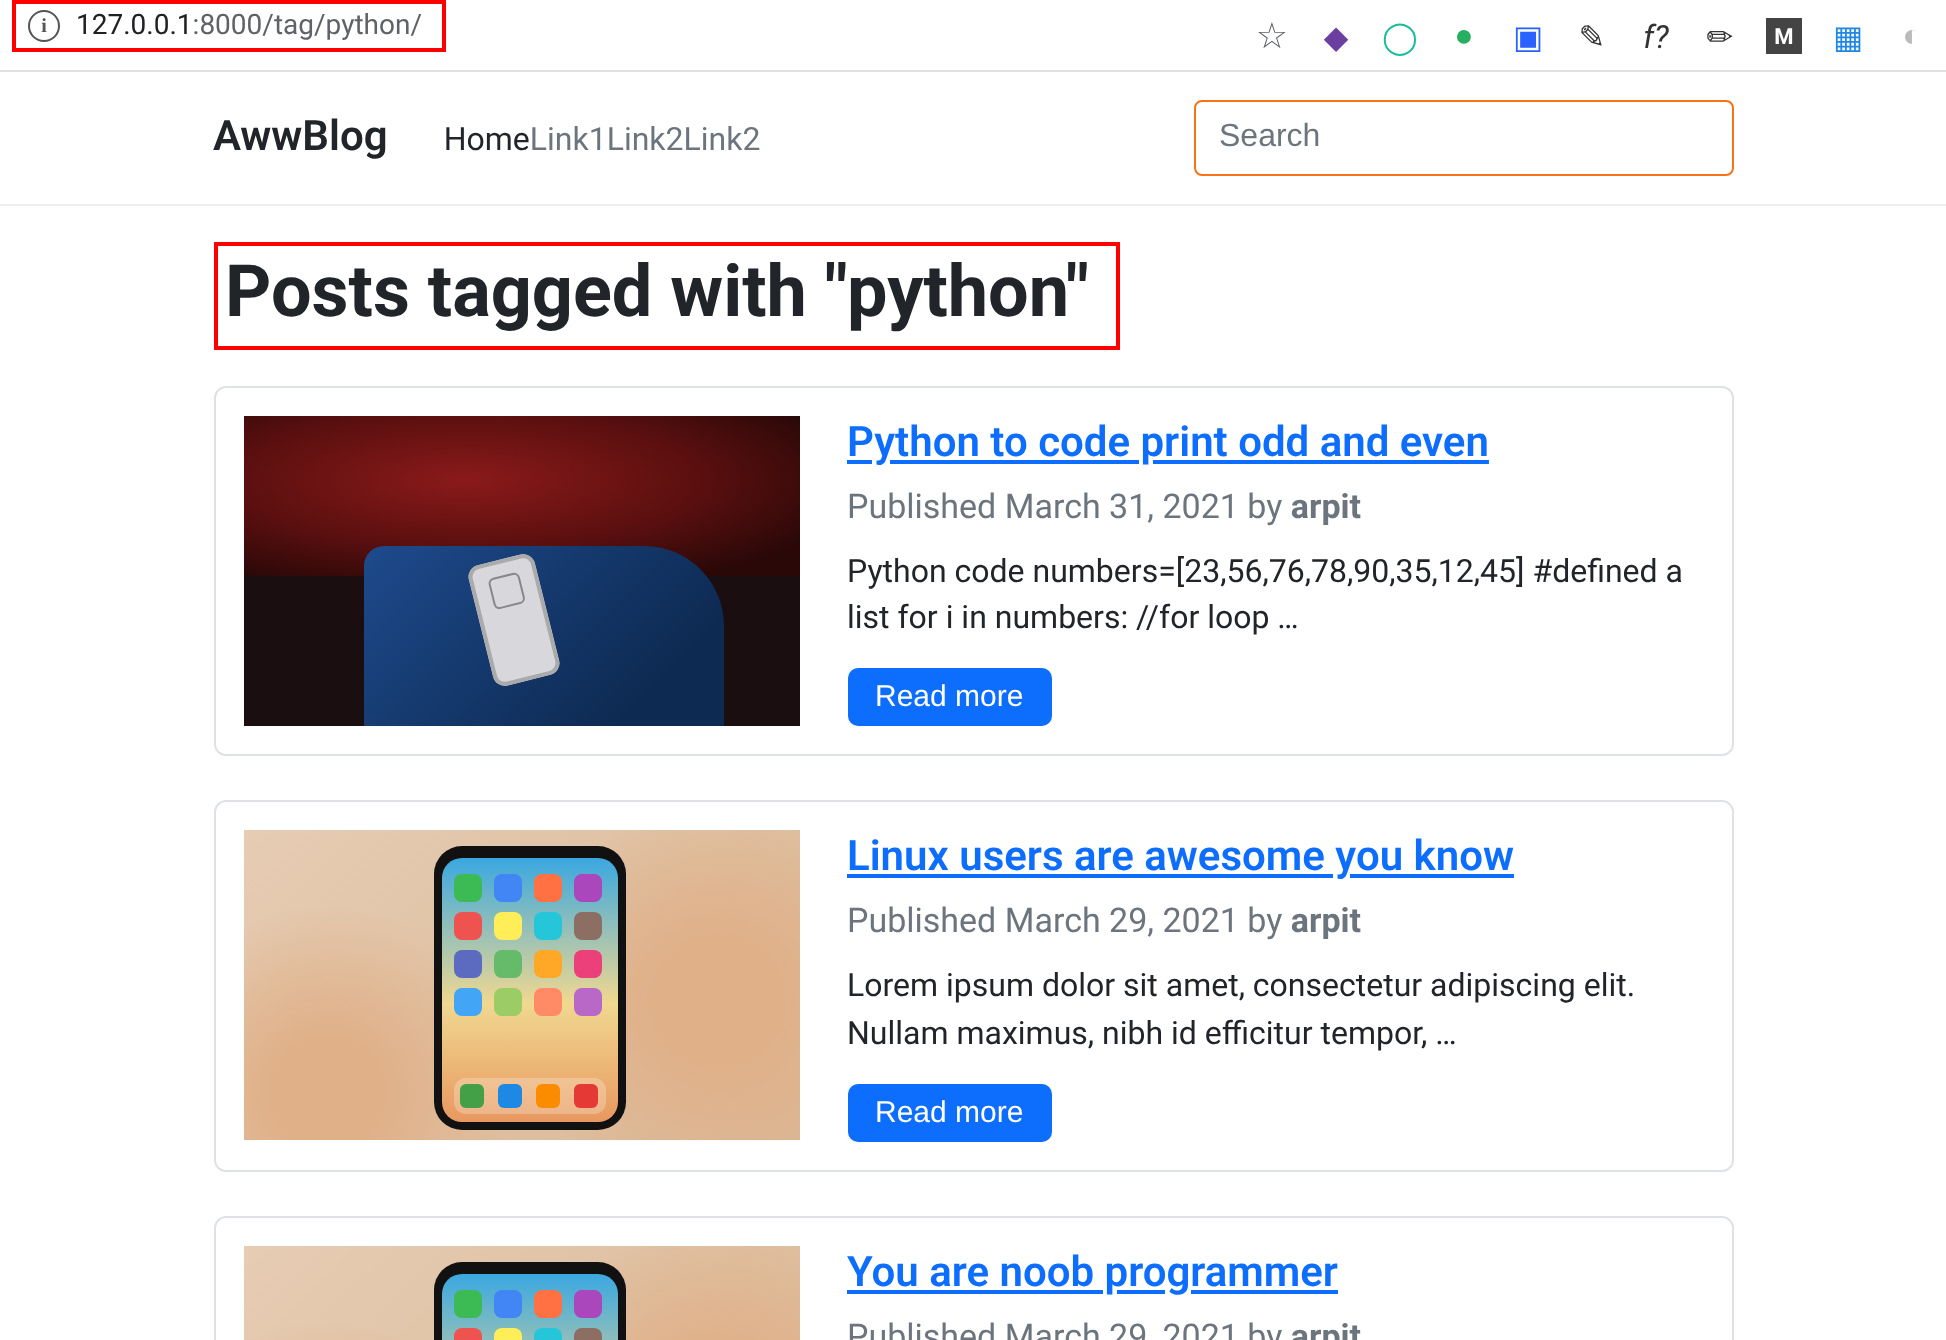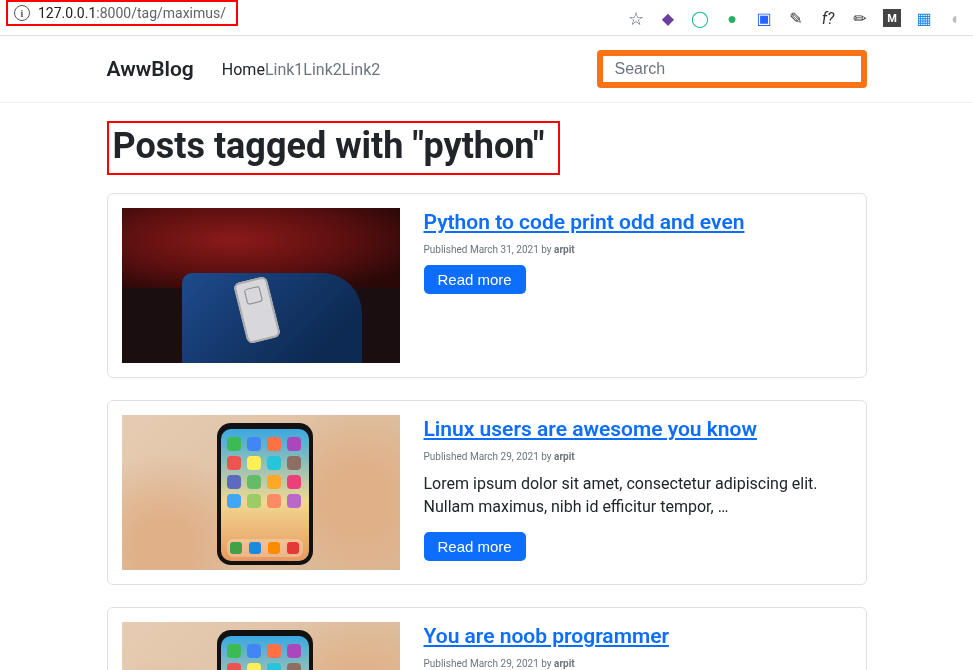--- a/index.html
+++ b/index.html
@@ -88,21 +88,21 @@
   .nav-link {
     font-size: 16px;
     color: #6c757d;
     cursor: pointer;
   }
   .nav-link.active { color: #212529; }
   .search-box {
     margin-left: auto;
     width: 270px;
     height: 38px;
-    border: 6px solid #f97316;
+    border: 1px solid #f97316;
     border-radius: 4px;
     padding: 6px 12px;
     font-size: 16px;
     color: #495057;
     background: #fff;
   }
   .search-box::placeholder { color: #6c757d; }
   
   .page-title-wrap {
     margin: 18px 0 18px 0;
@@ -137,21 +137,21 @@
   .card-title {
     font-size: 21px;
     font-weight: 600;
     color: #0d6efd;
     text-decoration: underline;
     cursor: pointer;
     margin-bottom: 10px;
     display: block;
   }
   .meta {
-    font-size: 10px;
+    font-size: 17px;
     color: #6c757d;
     margin-bottom: 10px;
   }
   .meta .author { font-weight: 700; color: #6c757d; }
   .excerpt {
     font-size: 16px;
     color: #212529;
     margin-bottom: 14px;
     line-height: 1.45;
   }
@@ -222,21 +222,21 @@
   }
   .thumb-phone .dock div{ width:12px;height:12px;border-radius:3px;}
 </style>
 </head>
 <body>
 
 <div class="browser-bar">
   <div class="url-wrap">
     <span class="info-icon">i</span>
     <span class="url-text">
-      <span class="url-host">127.0.0.1</span><span class="url-port">:8000</span><span class="url-path">/tag/maximus/</span>
+      <span class="url-host">127.0.0.1</span><span class="url-port">:8000</span><span class="url-path">/tag/python/</span>
     </span>
   </div>
   <div class="chrome-right">
     <span class="ext-icon star">☆</span>
     <span class="ext-icon" style="color:#6b3fa0">◆</span>
     <span class="ext-icon" style="color:#1abc9c">◯</span>
     <span class="ext-icon" style="color:#27ae60">●</span>
     <span class="ext-icon" style="color:#2962ff">▣</span>
     <span class="ext-icon" style="color:#333">✎</span>
     <span class="ext-icon" style="color:#333;font-style:italic">f?</span>
@@ -270,20 +270,21 @@
     <div class="thumb thumb1">
       <div class="sweater"></div>
         <div class="jeans"></div>
         <div class="phone"></div>
     </div>
     <div class="card-body">
       <a class="card-title">Python to code print odd and even</a>
       <div class="meta">
         <span>Published </span><span>March 31, 2021</span><span> by </span><span class="author">arpit</span>
       </div>
+      <div class="excerpt">Python code numbers=[23,56,76,78,90,35,12,45] #defined a list for i in numbers: //for loop …</div>
       <button class="btn">Read more</button>
     </div>
   </div>
 
   
   <div class="card">
     <div class="thumb thumb-phone">
       <div class="hand"></div>
       <div class="device">
           <div class="screen">

